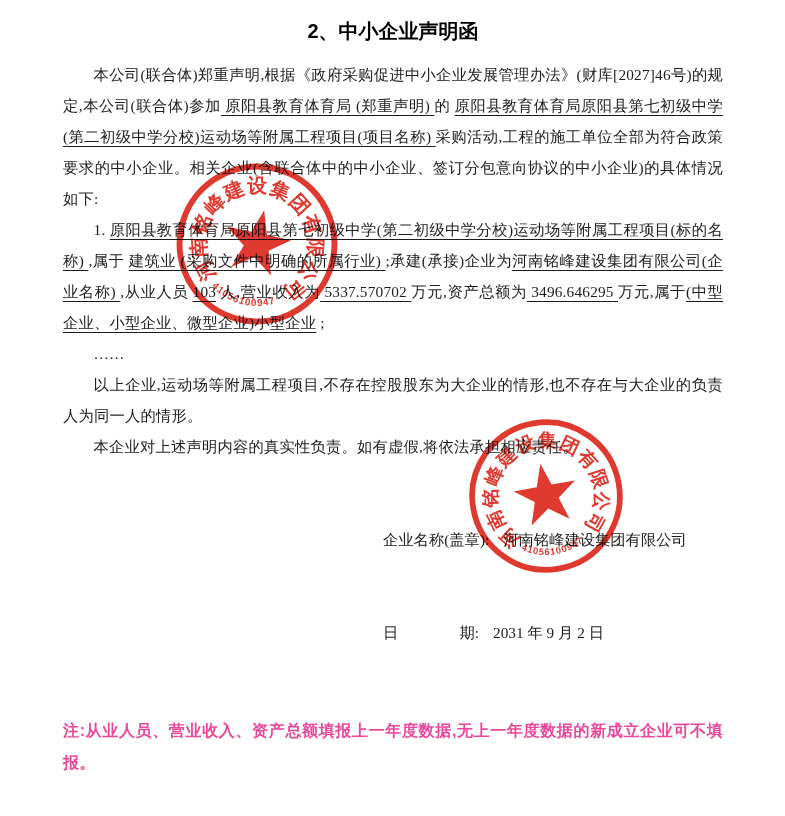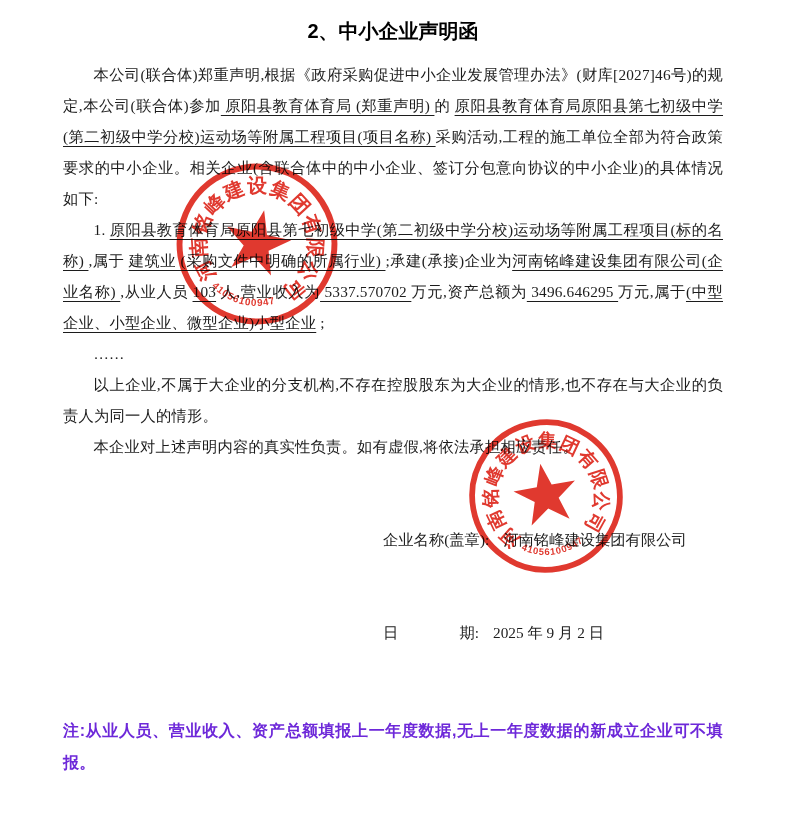--- a/index.html
+++ b/index.html
@@ -49,21 +49,21 @@
   .sig-line { margin: 0; }
   .sig-value { margin-left: 14px; }
   .note-p {
     margin: 5px 0 0 0;
     font-family: "Liberation Sans", sans-serif;
     font-weight: bold;
     font-size: 16px;
     line-height: 32px;
     text-align: justify;
     letter-spacing: 0.3px;
-    color: #6d28d9;
+    color: #ec4899;
   }
   .seal {
     position: absolute;
     mix-blend-mode: multiply;
     opacity: 0.9;
     pointer-events: none;
   }
   .seal-1 { left: 171px; top: 158px; width: 172px; height: 172px; }
   .seal-2 { left: 464px; top: 414px; width: 164px; height: 164px; }
   .seal-ring { fill: none; stroke: var(--seal-red, #dd2318); stroke-width: 7; }
@@ -89,27 +89,27 @@
   <div class="content">
 
     <h1 class="title">2、中小企业声明函</h1>
 
     <p class="body-p"><span>本公司(联合体)郑重声明,根据《政府采购促进中小企业发展管理办法》(财库[2027]46号)的规定,本公司(联合体)参加</span><span class="u"> 原阳县教育体育局 (郑重声明) </span><span> 的 </span><span class="u"> 原阳县教育体育局原阳县第七初级中学(第二初级中学分校)运动场等附属工程项目(项目名称) </span><span> 采购活动,工程的施工单位全部为符合政策要求的中小企业。相关企业(含联合体中的中小企业、签订分包意向协议的中小企业)的具体情况如下:</span></p>
 
     <p class="body-p"><span>1. </span><span class="u">原阳县教育体育局原阳县第七初级中学(第二初级中学分校)运动场等附属工程项目(标的名称) </span><span> ,属于 </span><span class="u">建筑业 (采购文件中明确的所属行业) </span><span> ;承建(承接)企业为</span><span class="u">河南铭峰建设集团有限公司(企业名称) </span><span> ,从业人员 </span><span class="u">103</span><span> 人,营业收入为</span><span class="u"> 5337.570702 </span><span>万元,资产总额为</span><span class="u"> 3496.646295 </span><span>万元,属于</span><span class="u">(中型企业、小型企业、微型企业)小型企业</span><span> ;</span></p>
 
     <p class="body-p">……</p>
 
-    <p class="body-p">以上企业,不属于大企业的分支机构,不存在控股股东为大企业的情形,也不存在与大企业的负责人为同一人的情形。</p>
+    <p class="body-p">以上企业,运动场等附属工程项目,不存在控股股东为大企业的情形,也不存在与大企业的负责人为同一人的情形。</p>
 
     <p class="body-p">本企业对上述声明内容的真实性负责。如有虚假,将依法承担相应责任。</p>
 
     <div class="sig-block">
       <p class="sig-line"><span>企业名称(盖章):</span><span class="sig-value">河南铭峰建设集团有限公司</span></p>
-      <p class="sig-line"><span>日　　　　期:</span><span class="sig-value">2025 年 9 月 2 日</span></p>
+      <p class="sig-line"><span>日　　　　期:</span><span class="sig-value">2031 年 9 月 2 日</span></p>
     </div>
 
     <p class="note-p">注:从业人员、营业收入、资产总额填报上一年度数据,无上一年度数据的新成立企业可不填报。</p>
 
   </div>
 
   <svg class="seal seal-1" viewBox="0 0 200 200" aria-hidden="true">
     <g transform="rotate(12 100 100)">
       <circle class="seal-ring" cx="100" cy="100" r="90"></circle>
       <polygon class="seal-star" points="100,60 109.2,87.4 138,87.6 114.8,104.8 123.5,132.4 100,115.6 76.5,132.4 85.2,104.8 62,87.6 90.8,87.4"></polygon>

